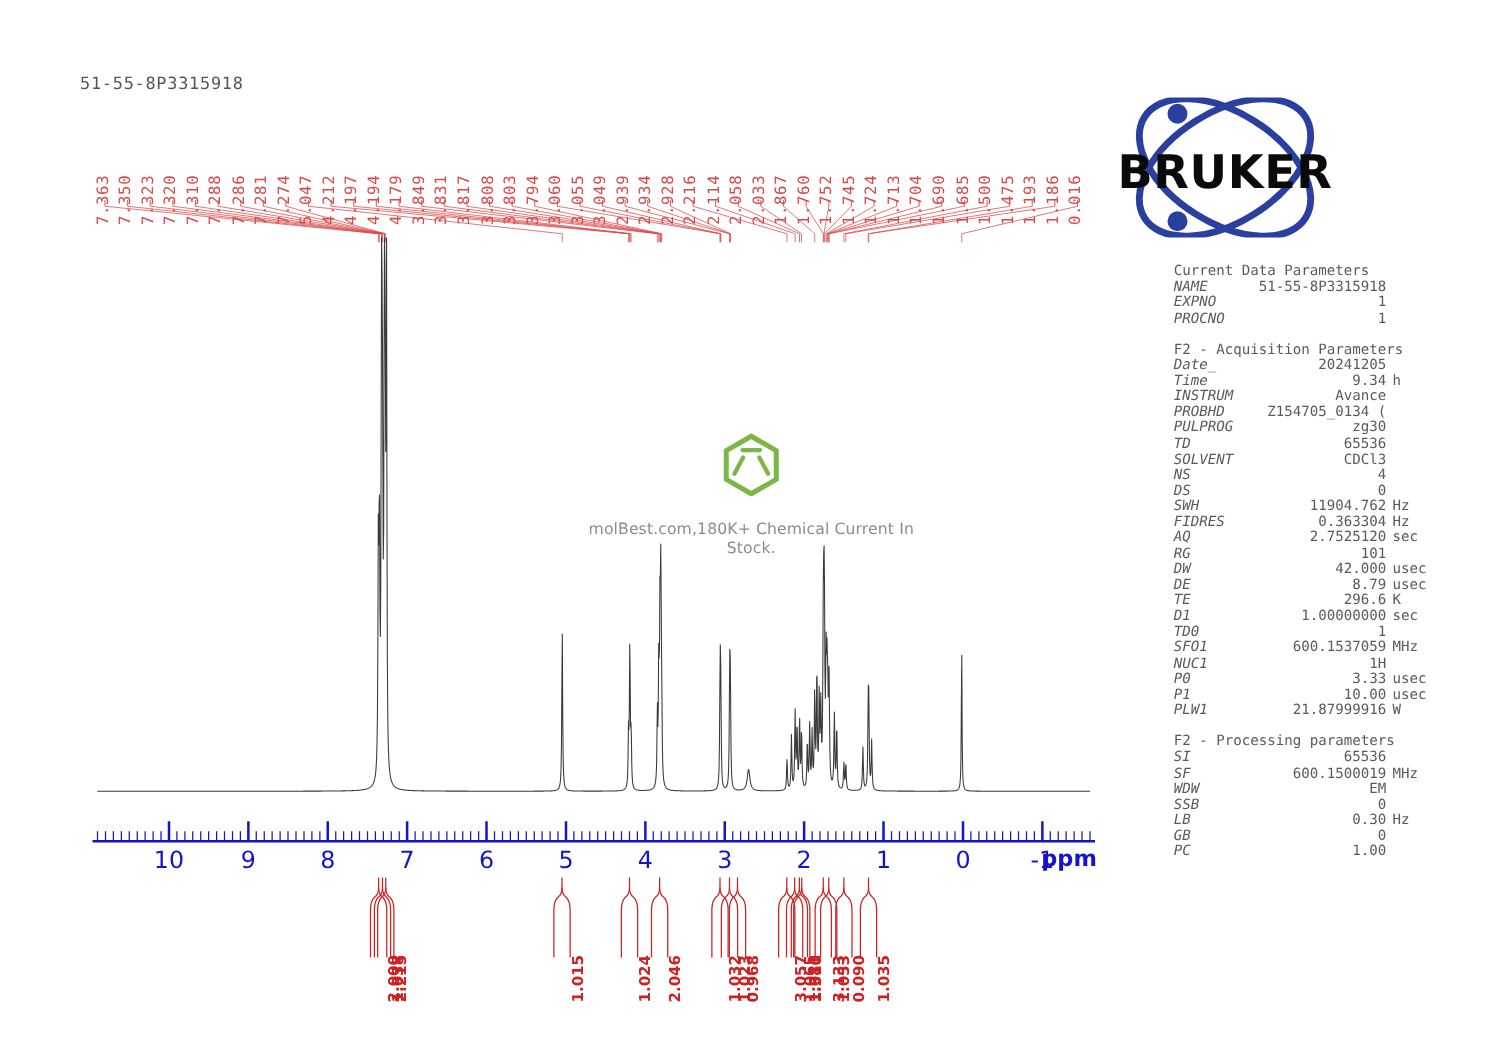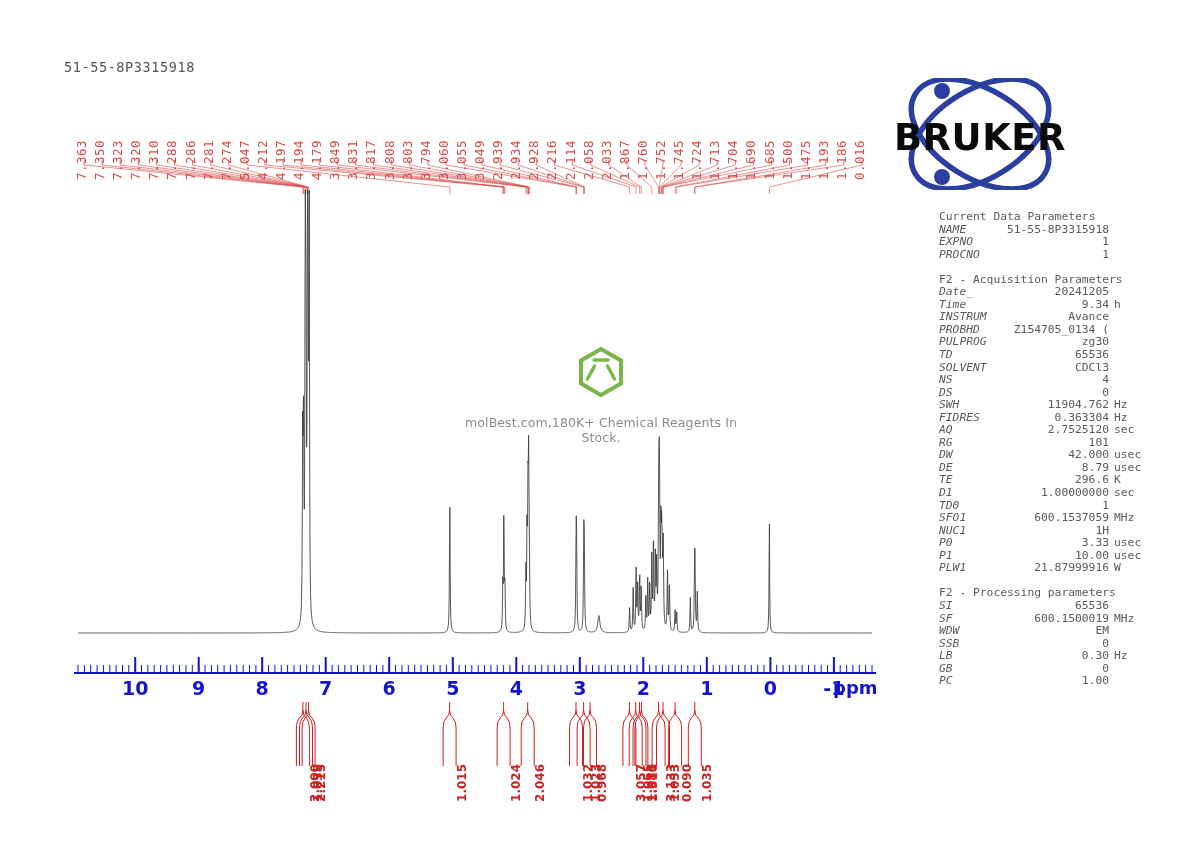--- a/index.html
+++ b/index.html
@@ -43,21 +43,21 @@
     margin-top:18px;
     font-family:"DejaVu Sans","Liberation Sans",sans-serif;
     font-size:12.5px;color:#8c8c8c;letter-spacing:0.1px;
   }
   
   #axis-area{position:absolute;left:0;top:655px;width:900px;height:60px;}
   #axis-svg{position:absolute;left:0;top:0;width:900px;height:22px;}
   .axis-tick-label{
     position:absolute;top:22px;
     font-family:"DejaVu Sans","Liberation Sans",sans-serif;
-    font-size:19px;font-weight:700;color:#1414cc;
+    font-size:19px;font-weight:400;color:#1414cc;
     transform:translateX(-50%);
     text-align:center;
   }
   #axis-unit{
     position:absolute;top:22px;left:833px;
     font-family:"DejaVu Sans","Liberation Sans",sans-serif;
     font-size:18px;font-weight:700;color:#1414cc;
   }
   
   #integral-area{position:absolute;left:0;top:700px;width:900px;height:80px;}
@@ -235,21 +235,21 @@
 
 <div id="watermark">
   <div id="wm-row">
     <svg width="56" height="52" viewBox="0 0 56 52">
       <polygon points="28,4 48,15.5 48,38.5 28,50 8,38.5 8,15.5" fill="none" stroke="#7ab648" stroke-width="4"></polygon>
       <line x1="21" y1="15" x2="35" y2="15" stroke="#7ab648" stroke-width="3.4" stroke-linecap="round"></line>
       <line x1="14.5" y1="34" x2="21.5" y2="21" stroke="#7ab648" stroke-width="3.4" stroke-linecap="round"></line>
       <line x1="41.5" y1="34" x2="34.5" y2="21" stroke="#7ab648" stroke-width="3.4" stroke-linecap="round"></line>
     </svg>
   </div>
-  <div id="wm-sub">molBest.com,180K+ Chemical Reagents In Stock.</div>
+  <div id="wm-sub">molBest.com,180K+ Chemical Current In Stock.</div>
 </div>
 
 <div id="axis-area">
   <svg id="axis-svg" viewBox="0 0 900 22" preserveAspectRatio="none">
       <line x1="74" y1="18" x2="876" y2="18" stroke="#1414cc" stroke-width="2"></line>
       <line x1="872.0" y1="10" x2="872.0" y2="18" stroke="#1414cc" stroke-width="1"></line>
       <line x1="865.6" y1="10" x2="865.6" y2="18" stroke="#1414cc" stroke-width="1"></line>
       <line x1="859.3" y1="10" x2="859.3" y2="18" stroke="#1414cc" stroke-width="1"></line>
       <line x1="852.9" y1="10" x2="852.9" y2="18" stroke="#1414cc" stroke-width="1"></line>
       <line x1="846.6" y1="10" x2="846.6" y2="18" stroke="#1414cc" stroke-width="1"></line>

